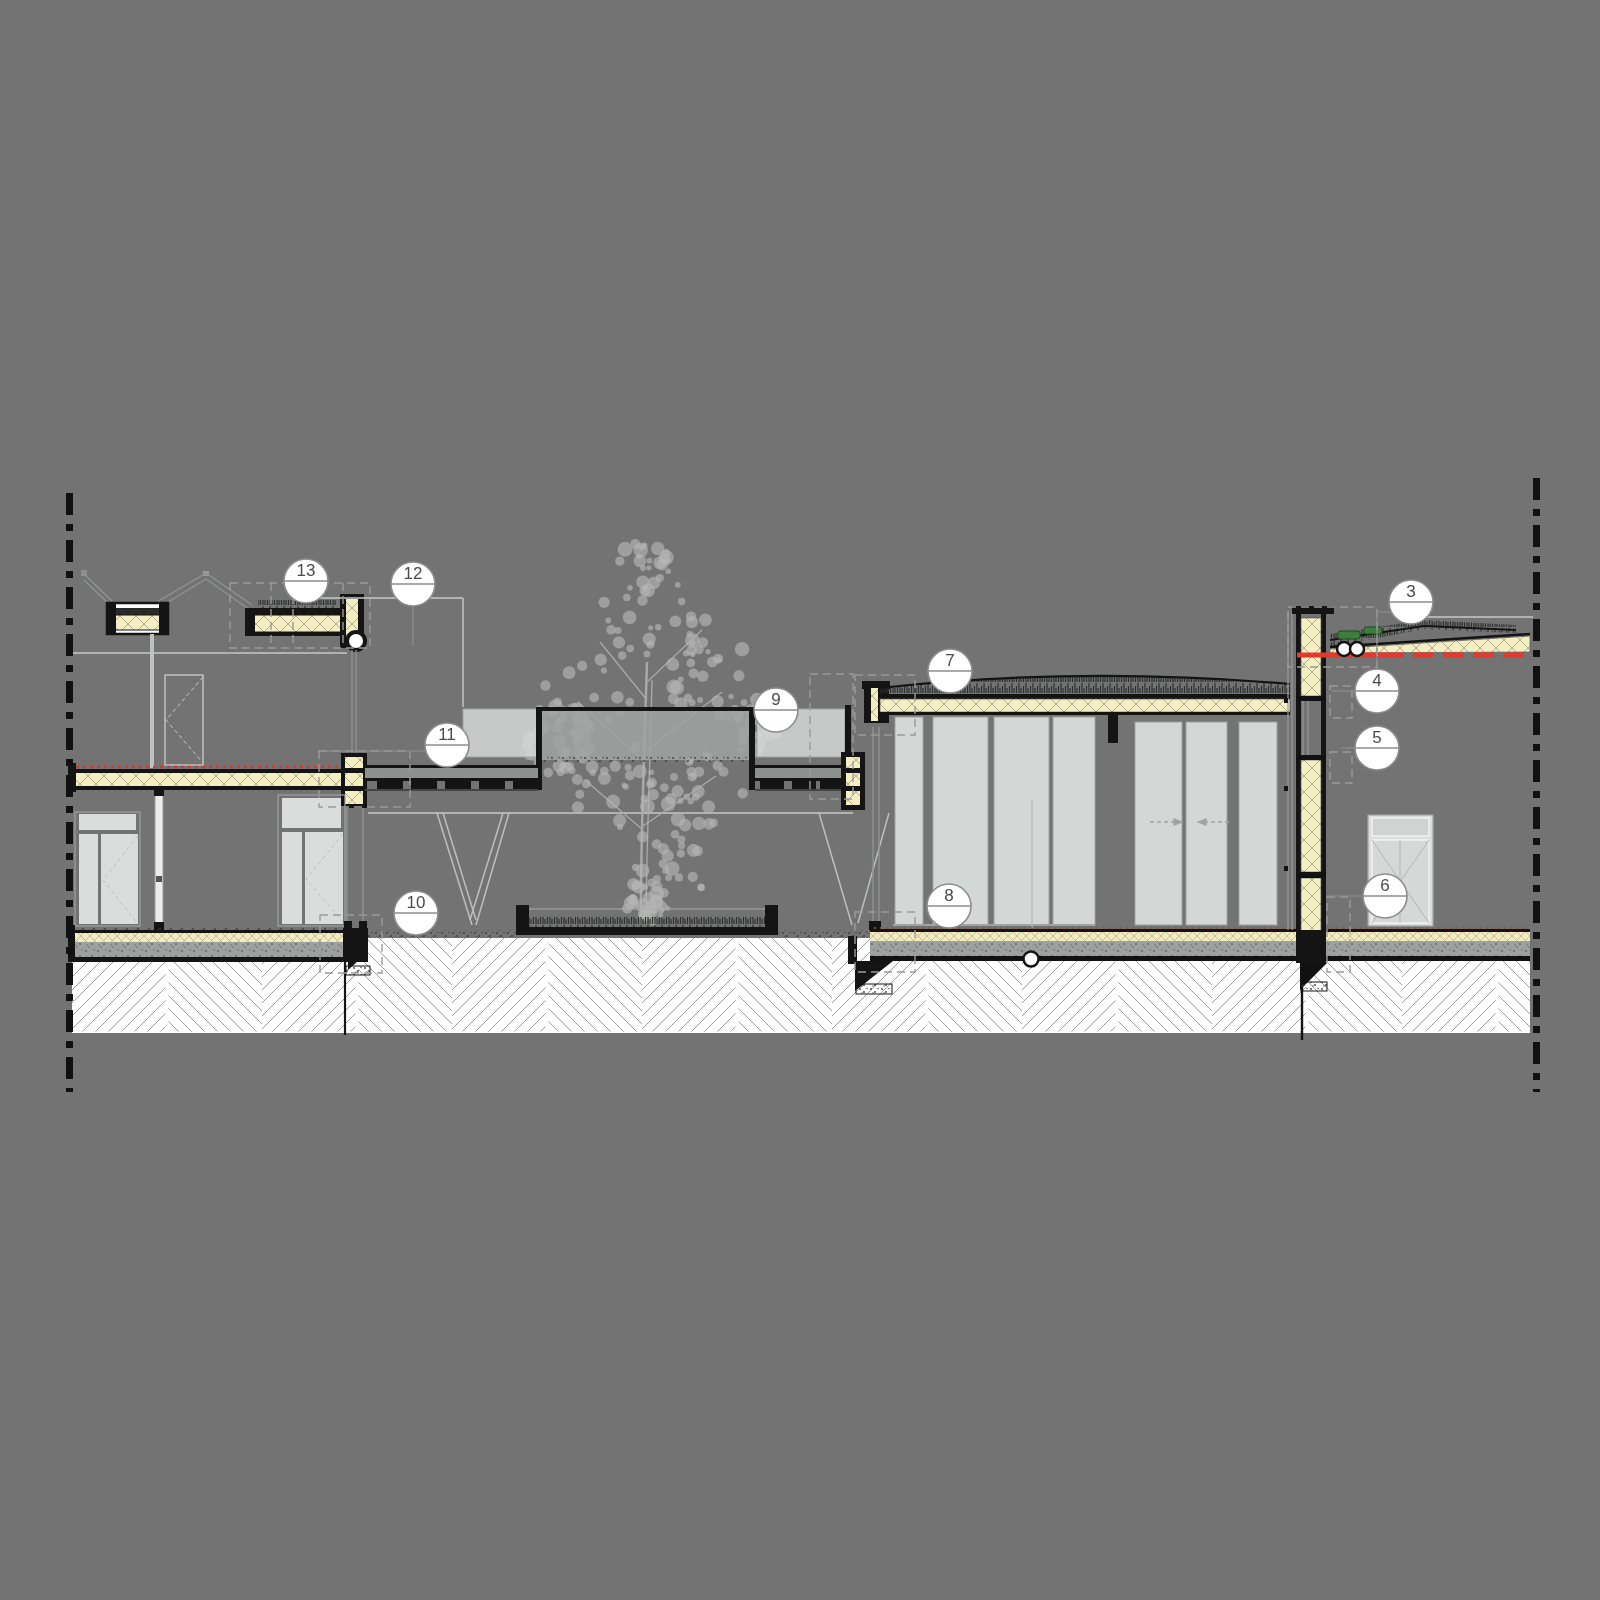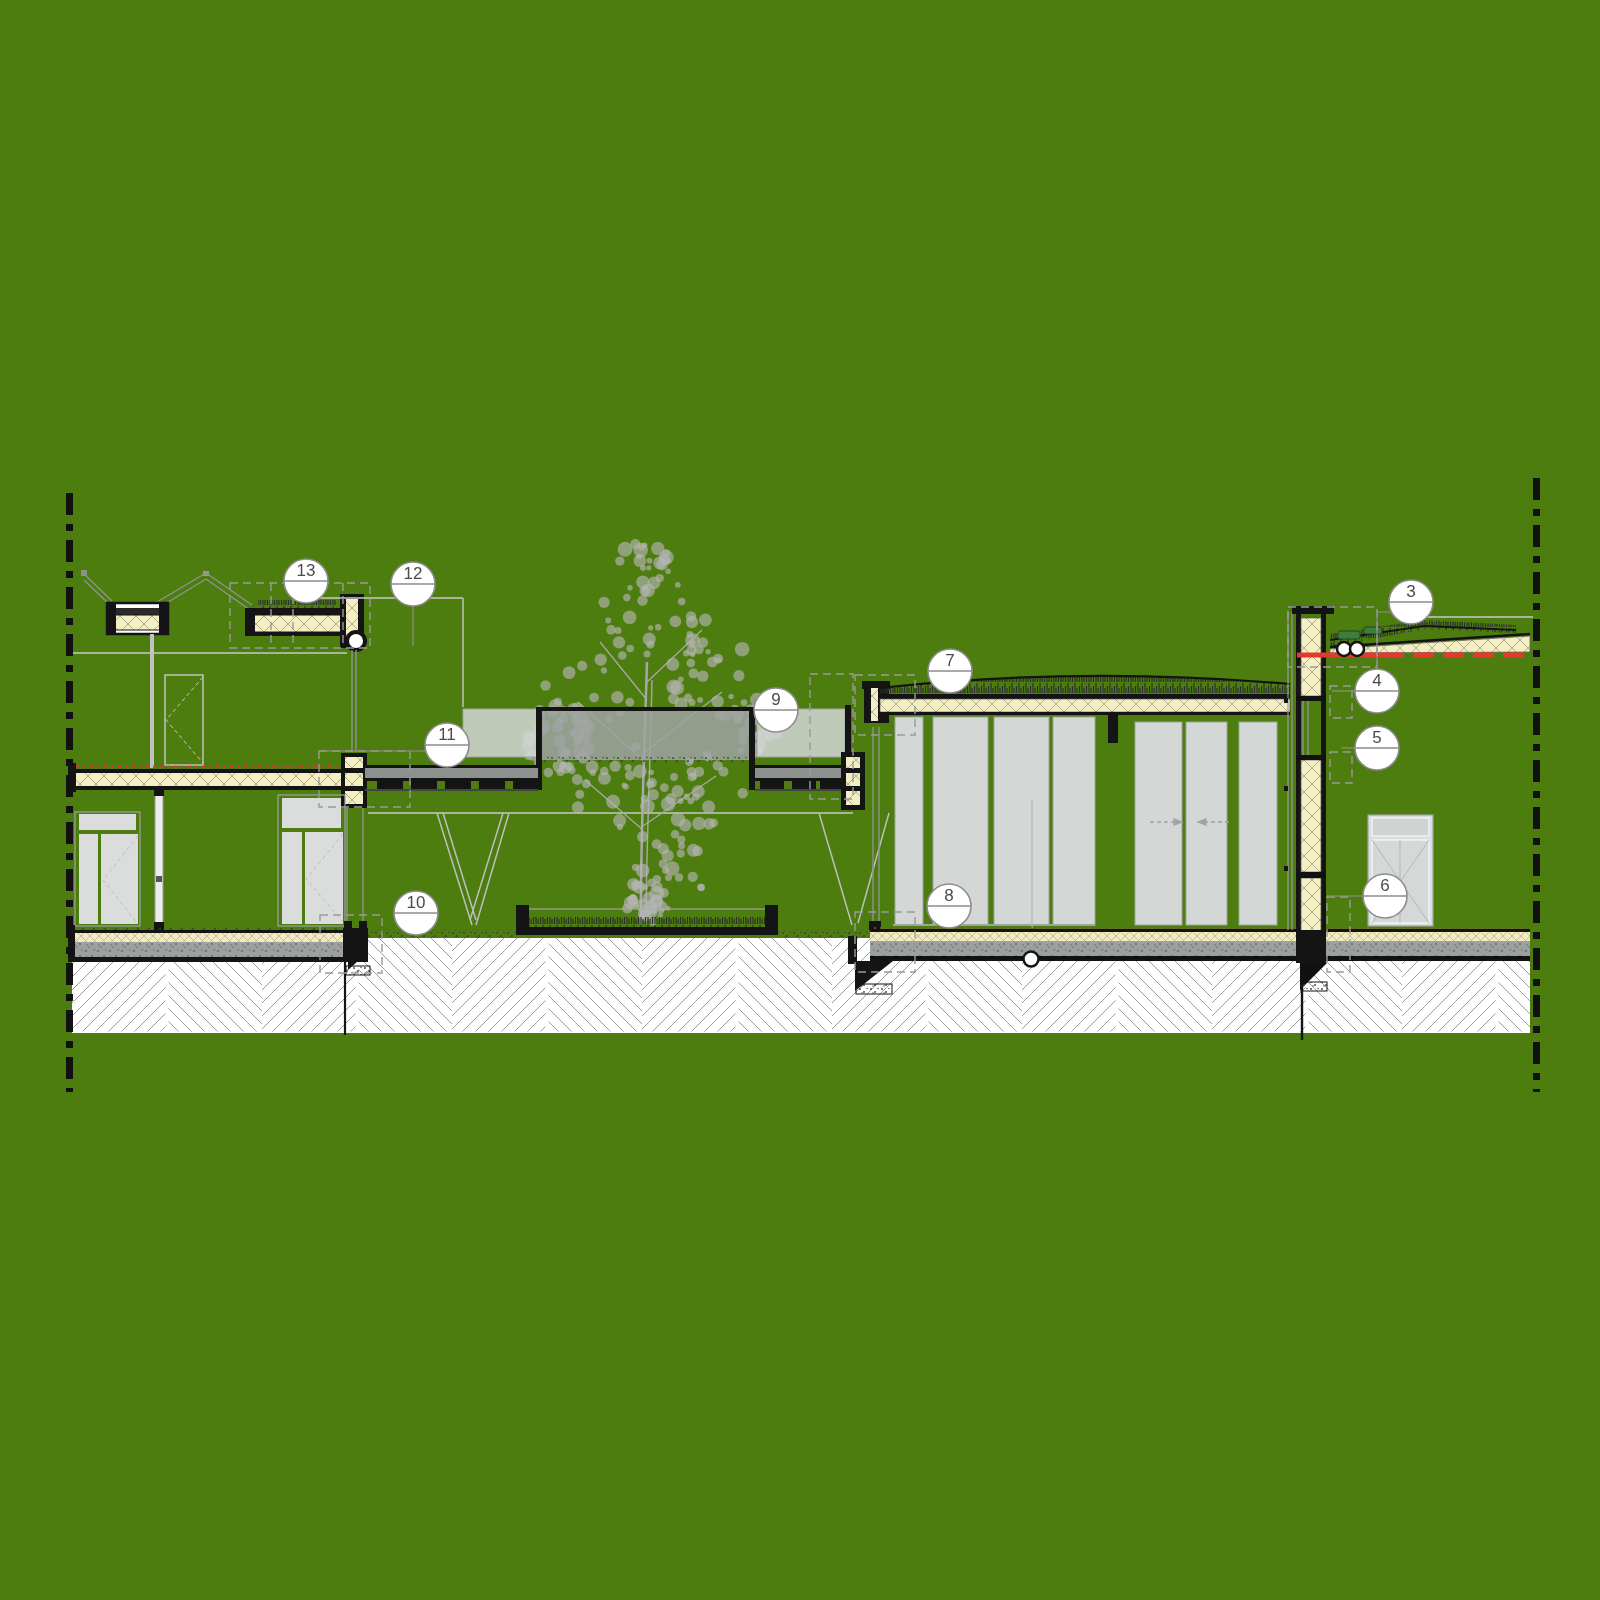--- a/index.html
+++ b/index.html
@@ -1,16 +1,16 @@
 <!DOCTYPE html>
 <html><head>
 <meta charset="utf-8">
 <style>
   html,body{margin:0;padding:0;background:#fff;}
-  .canvas{position:relative;width:1600px;height:1600px;background:#4d7c0f;overflow:hidden;
+  .canvas{position:relative;width:1600px;height:1600px;background:#737373;overflow:hidden;
           font-family:"Liberation Sans",sans-serif;}
   svg{position:absolute;left:0;top:0;}
   .bub circle{fill:#ffffff;stroke:#8d8d8d;stroke-width:1.6;}
   .bub line{stroke:#8d8d8d;stroke-width:1.4;}
   .bub text{font-family:"Liberation Sans",sans-serif;font-size:17px;fill:#4b4b4b;text-anchor:middle;}
   .thinline{stroke:#c6c8c7;stroke-width:1.4;fill:none;}
   .blk{fill:#141414;}
   .dashbox{fill:none;stroke:#9b9b9b;stroke-width:1.4;stroke-dasharray:8 5;}
   .leader{stroke:#8f8f8f;stroke-width:1.2;fill:none;}
   .glassP{fill:#d3d7d6;stroke:#9fa3a2;stroke-width:1;}

